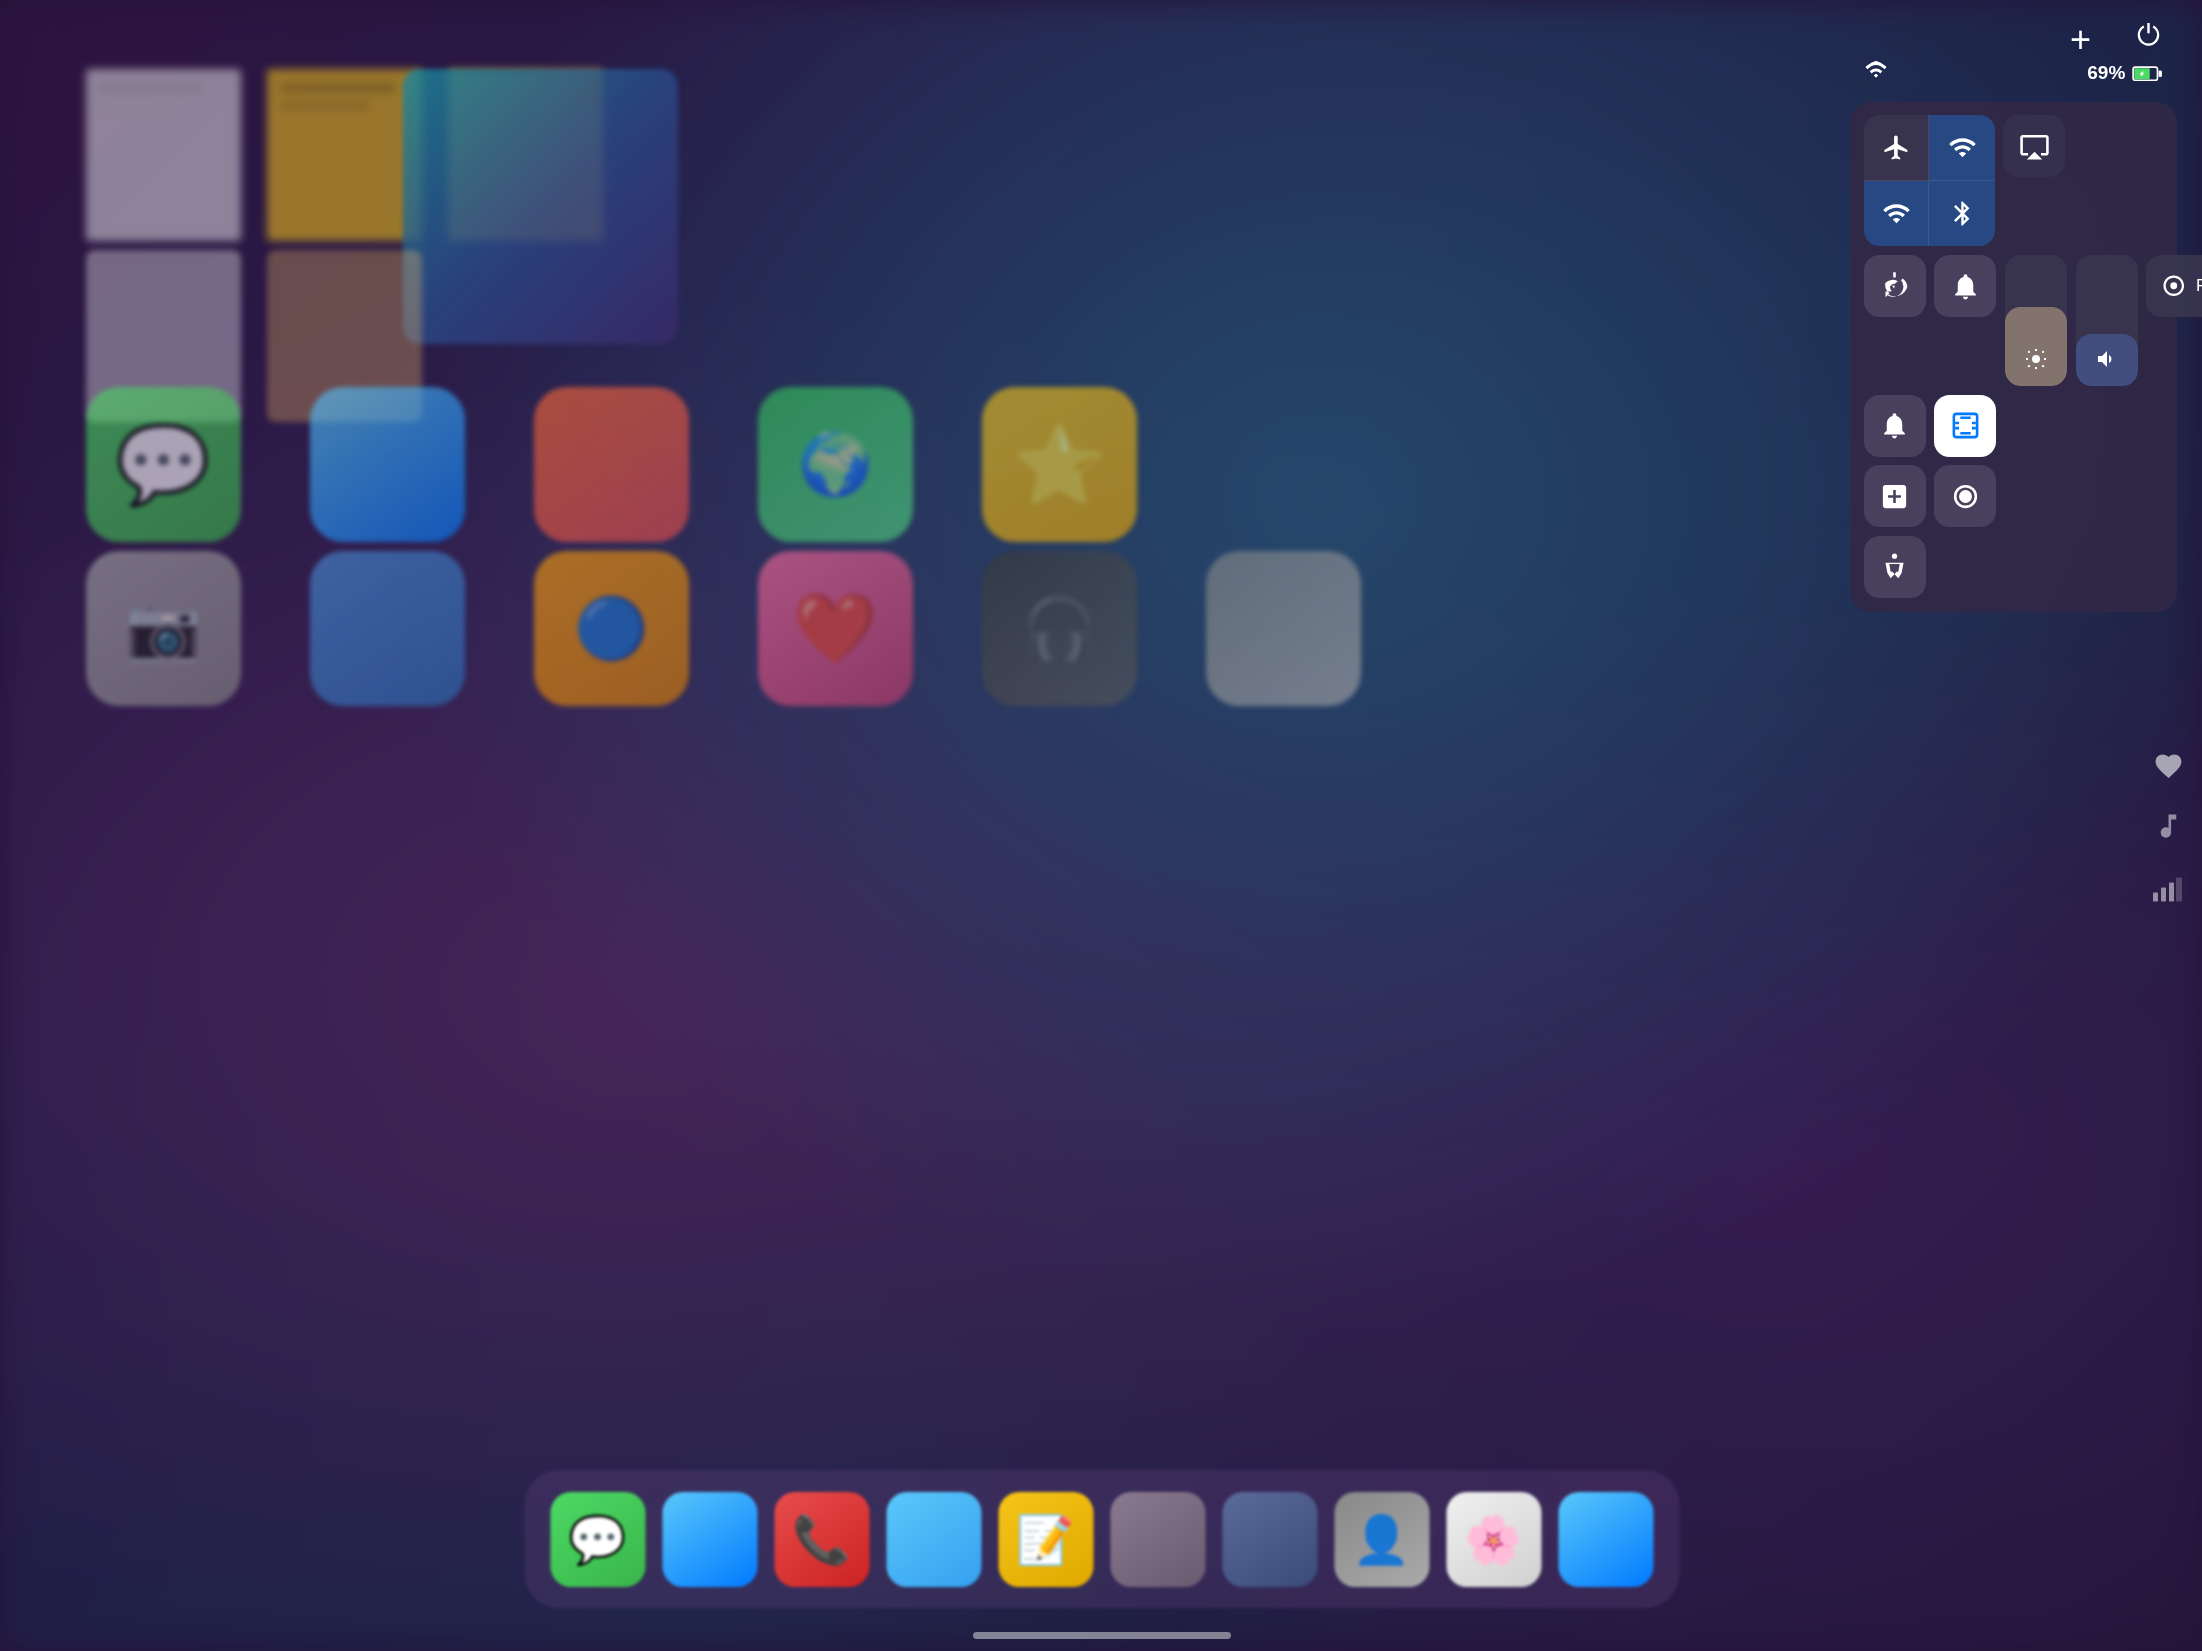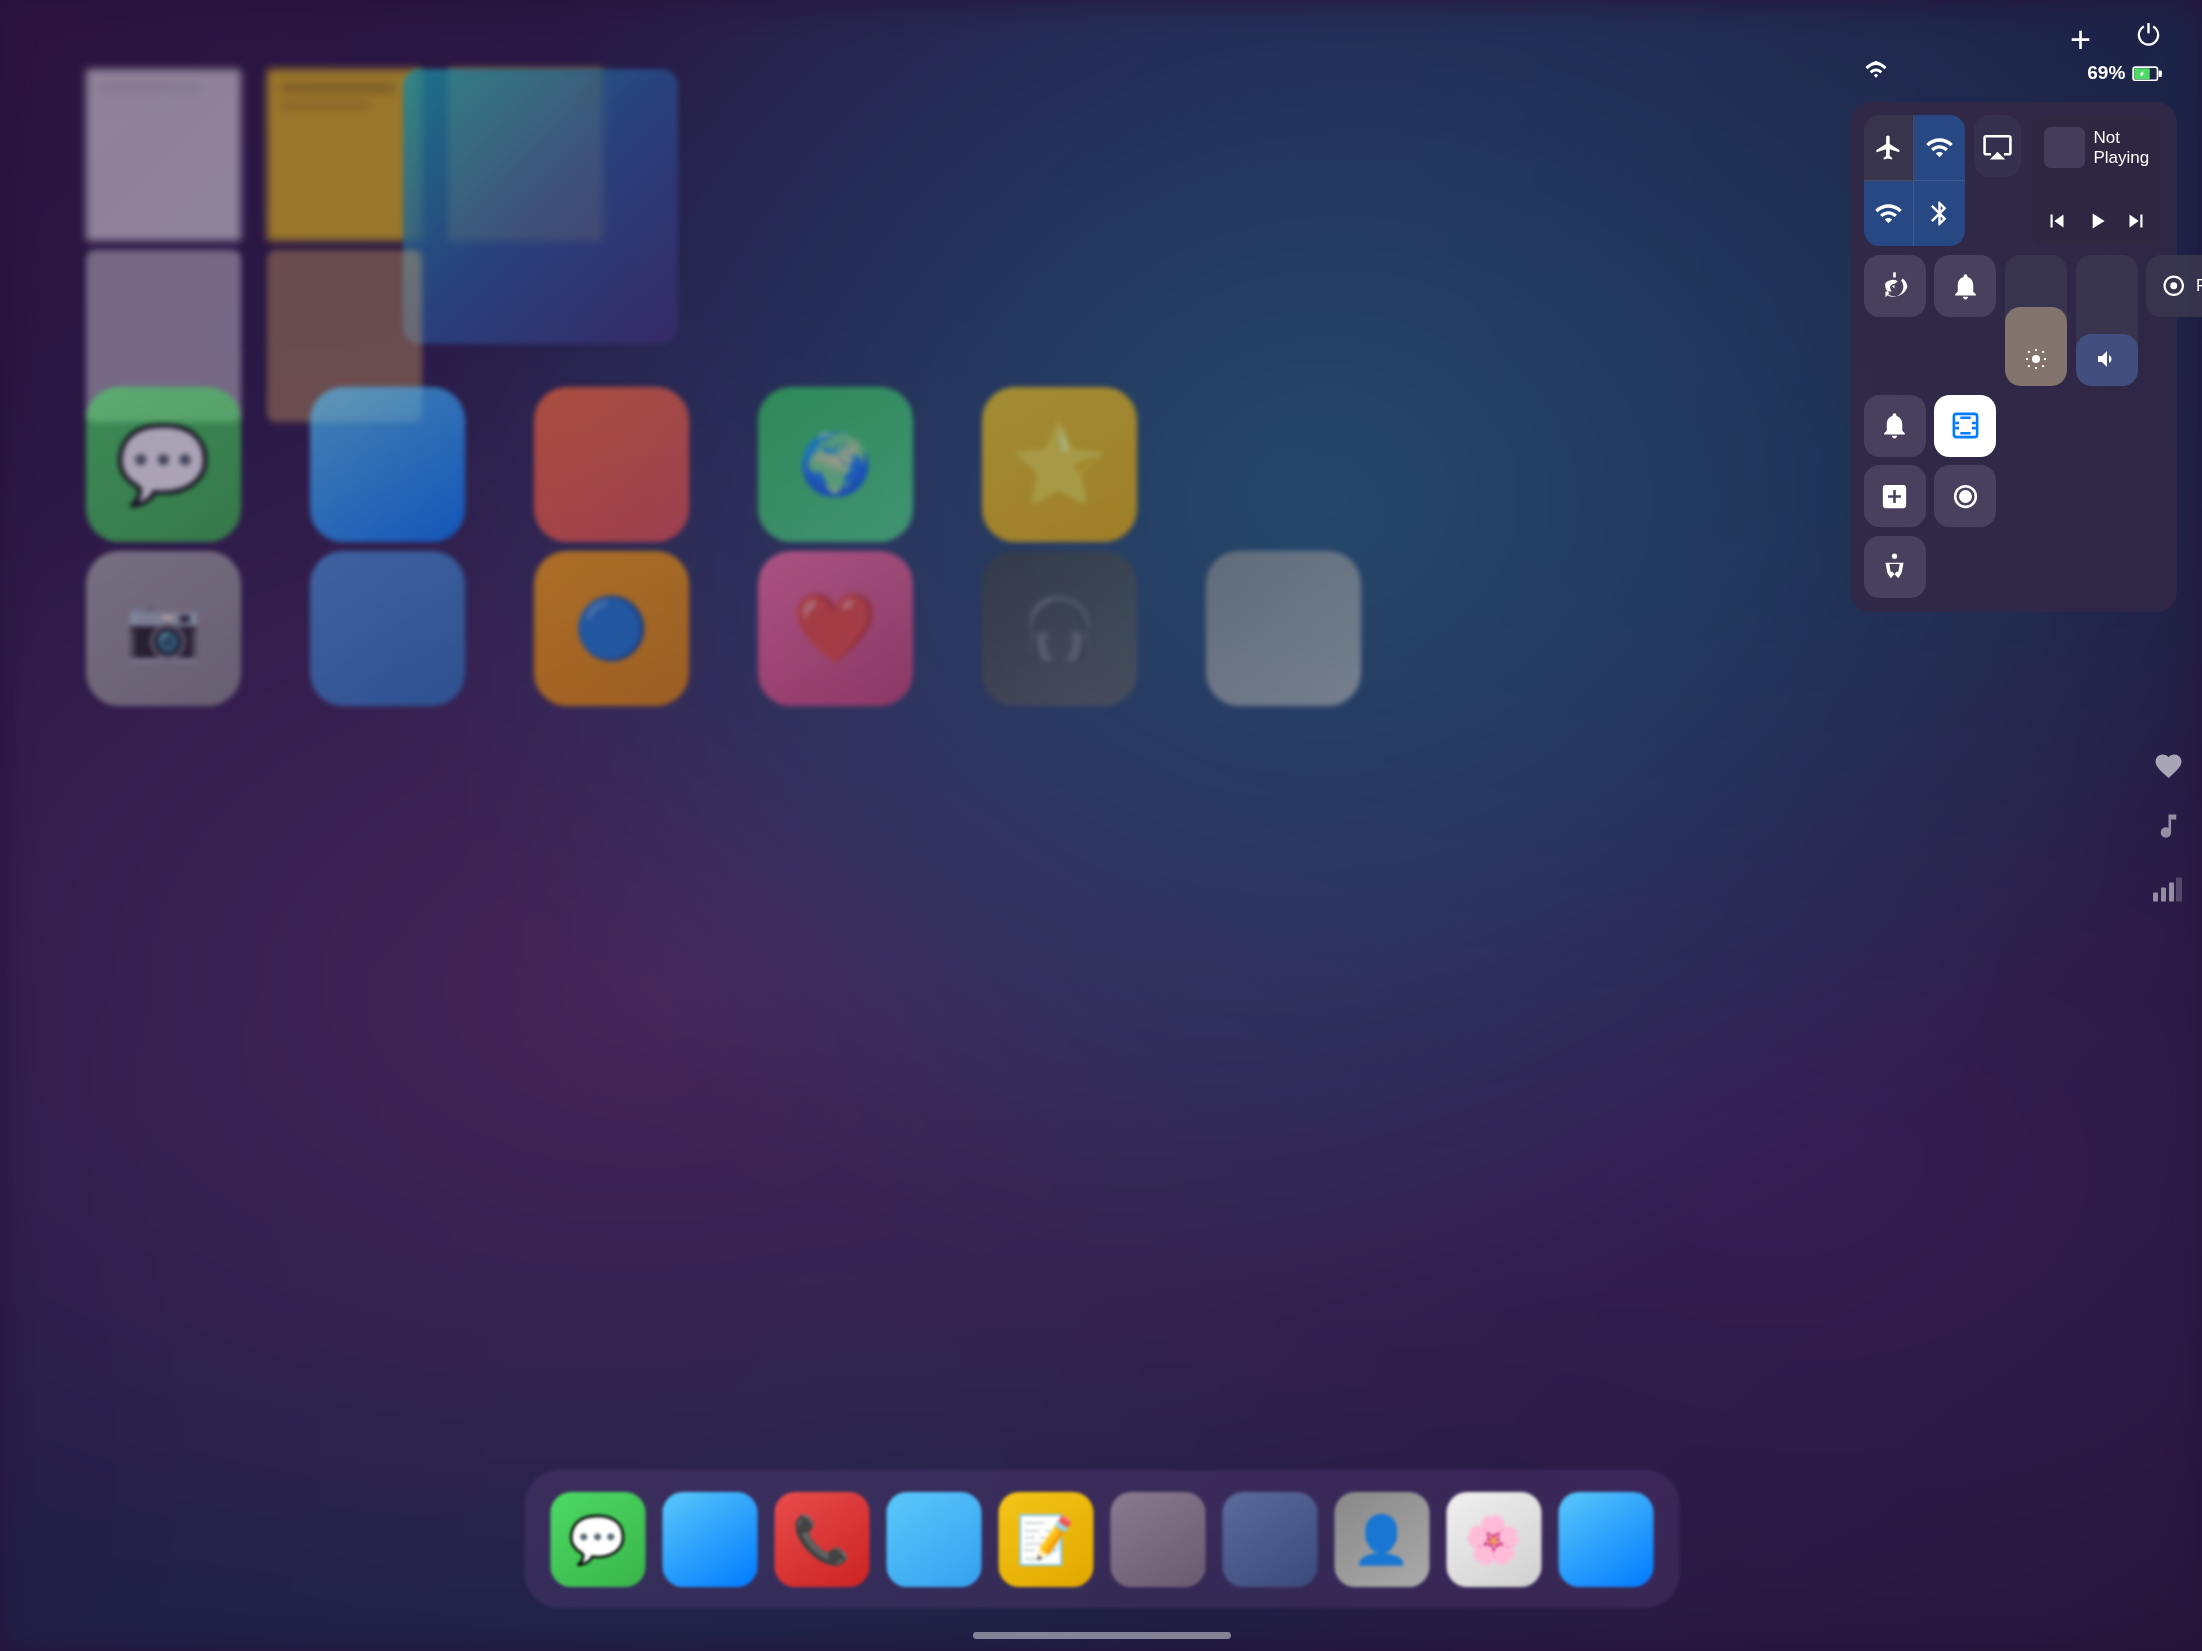--- a/index.html
+++ b/index.html
@@ -423,37 +423,20 @@
           </svg>
         </div>
       </div>
 
       <div class="cc-airplay">
         <svg viewBox="0 0 24 24" fill="white">
           <path d="M6 22h12l-6-6-6 6zM21 3H3c-1.1 0-2 .9-2 2v12c0 1.1.9 2 2 2h4v-2H3V5h18v12h-4v2h4c1.1 0 2-.9 2-2V5c0-1.1-.9-2-2-2z"></path>
         </svg>
       </div>
 
-      <div class="cc-nowplaying">
-        <div class="cc-nowplaying-top">
-          <div class="cc-nowplaying-art"></div>
-          <span class="cc-nowplaying-title">Not Playing</span>
-        </div>
-        <div class="cc-nowplaying-controls">
-          <svg viewBox="0 0 24 24" style="cursor:pointer;">
-            <path d="M6 6h2v12H6zm3.5 6l8.5 6V6z" fill="white"></path>
-          </svg>
-          <svg viewBox="0 0 24 24" style="cursor:pointer;">
-            <path d="M8 5v14l11-7z" fill="white"></path>
-          </svg>
-          <svg viewBox="0 0 24 24" style="cursor:pointer;">
-            <path d="M6 18l8.5-6L6 6v12zM16 6v12h2V6h-2z" fill="white"></path>
-          </svg>
-        </div>
-      </div>
     </div>
 
     <div class="cc-row">
       <div class="cc-btn cc-btn-sm">
         <svg viewBox="0 0 24 24" fill="white" width="31" height="31">
           <path d="M18.41 5.8L17.07 7.14a7.93 7.93 0 0 1 .93 8.36 8 8 0 0 1-11.41 3.27l2.87-2.87H5v4.46l2.15-2.15A10 10 0 0 0 22 12a10 10 0 0 0-3.59-6.2zM5 9.08a7.996 7.996 0 0 1 9.47-1.22L12.6 9.73A5.5 5.5 0 0 0 8.5 12c0 1.36.49 2.6 1.3 3.56L8.17 17.2A8 8 0 0 1 5 9.08zm5 2.54l2 2V11l-2 .62z"></path>
           <rect x="11" y="1" width="2" height="4"></rect>
         </svg>
       </div>
       <div class="cc-btn cc-btn-sm">

